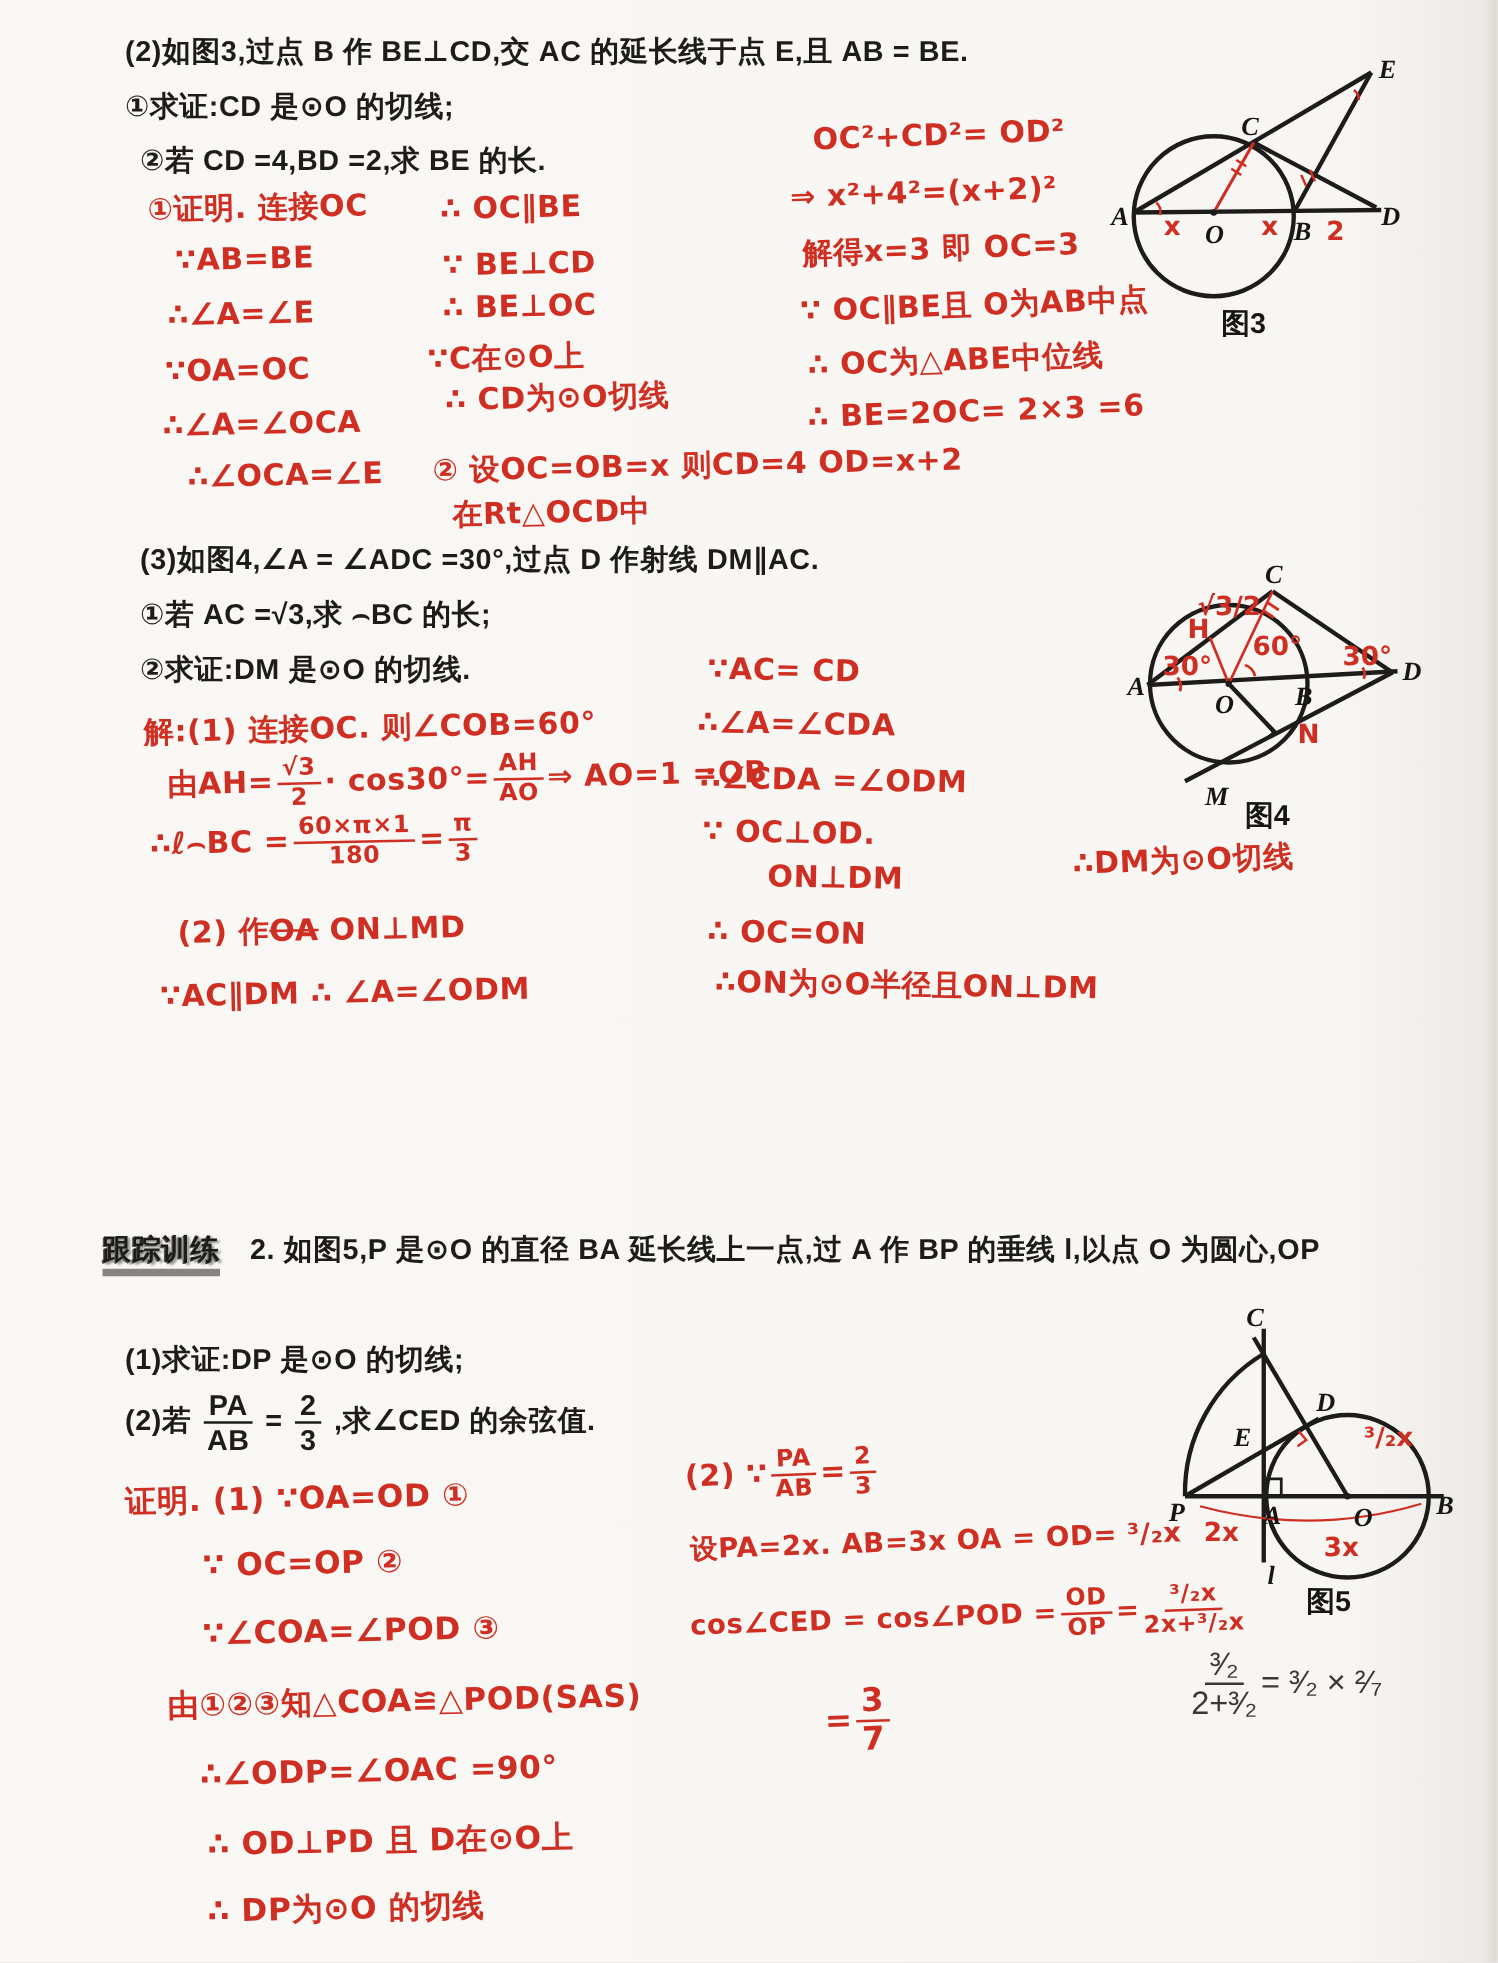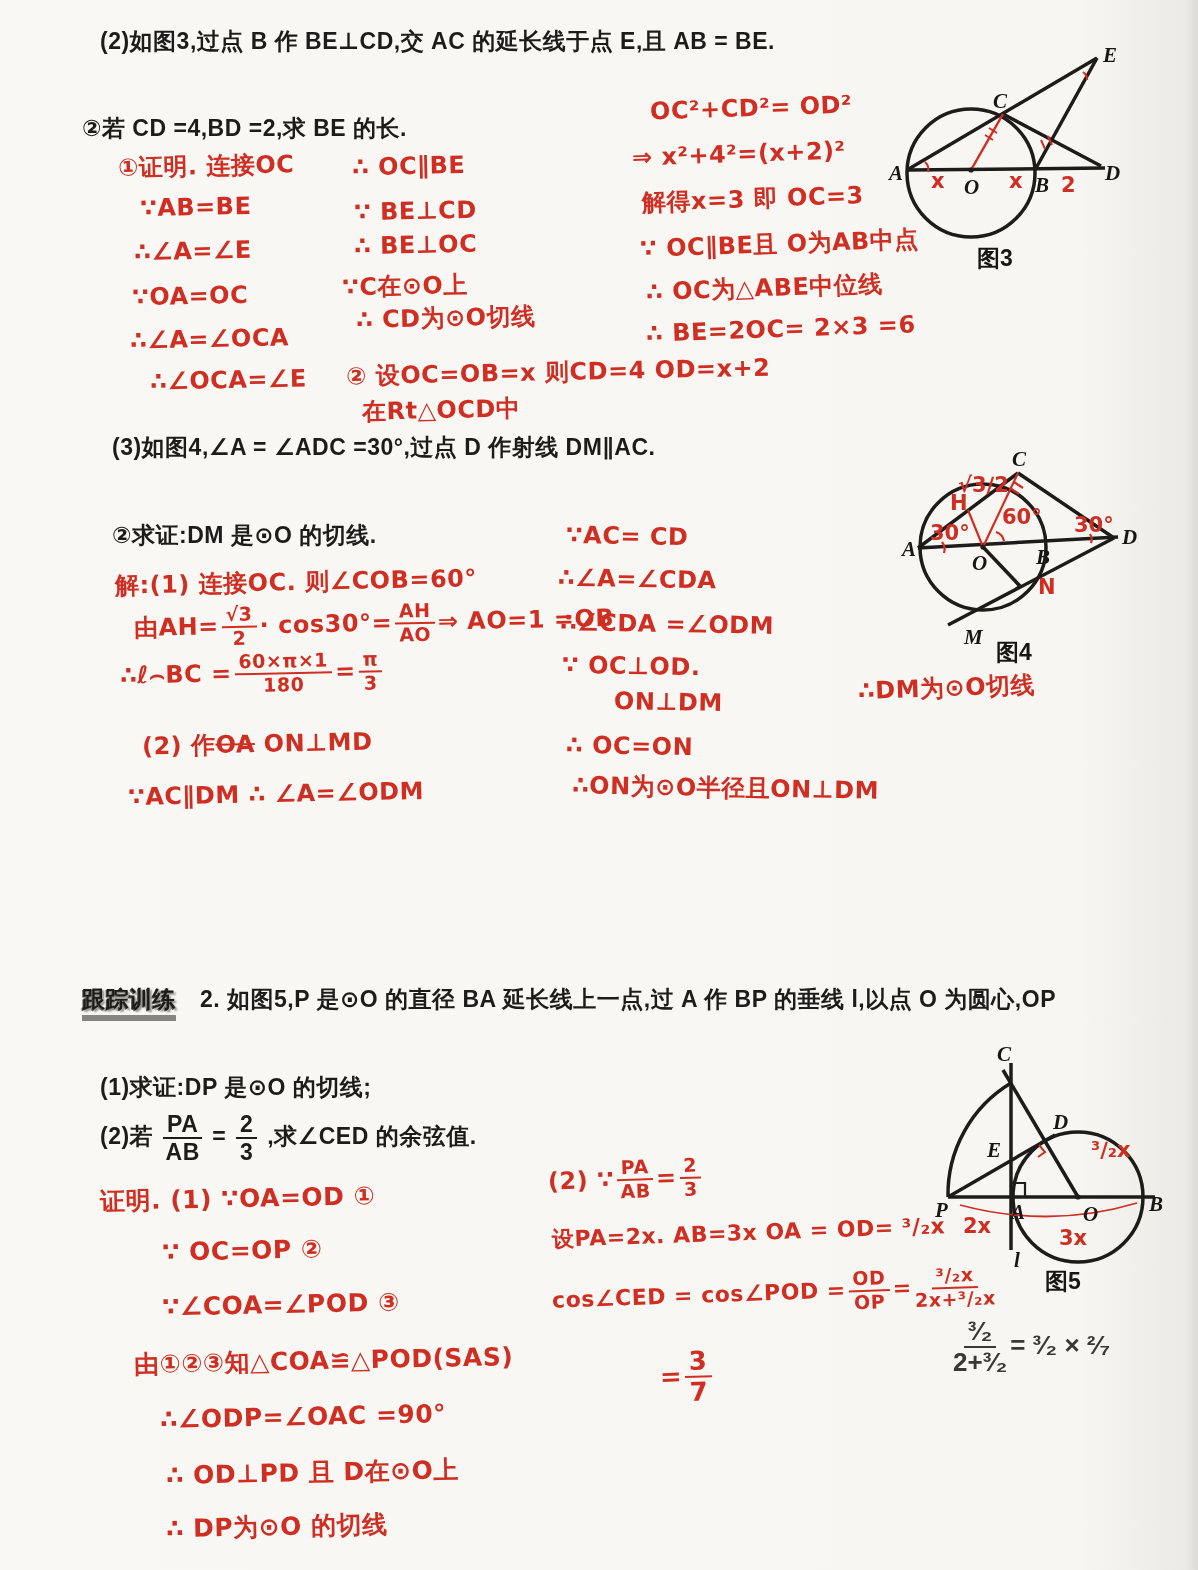--- a/index.html
+++ b/index.html
@@ -3,21 +3,21 @@
 <meta charset="utf-8">
 <style>
   html,body{margin:0;padding:0;background:#e9e7e3;}
   #page{position:relative;width:1198px;height:1570px;overflow:hidden;
     background:linear-gradient(90deg,#faf8f5 0%,#f8f6f2 90%,#eceae5 99%,#dddbd6 100%);
     font-family:"Liberation Sans","DejaVu Sans",sans-serif;}
   .abs{position:absolute;white-space:nowrap;}
   .print{font-weight:700;color:#1d1c1a;font-size:23px;letter-spacing:.5px;}
   .hw{color:#cf2f23;font-weight:600;font-size:24px;letter-spacing:.5px;
       font-family:"DejaVu Sans",sans-serif;}
-  .pencil{color:#3a3833;font-weight:700;font-size:24px;}
+  .pencil{color:#3a3833;font-weight:400;font-size:24px;}
   .r1{transform:rotate(-1.2deg);} .r2{transform:rotate(-2deg);} .r3{transform:rotate(1deg);}
   .frac{display:inline-flex;flex-direction:column;align-items:center;vertical-align:middle;
         line-height:1.05;margin:0 3px;}
   .frac .num{border-bottom:2px solid currentColor;padding:0 4px 1px;}
   .frac .den{padding-top:1px;}
   .frac.small{font-size:19px;}
   .strike{text-decoration:line-through;}
   .tipbox{border:2.5px dashed #26251f;outline:1.5px dashed #26251f;outline-offset:3px;
     width:1012px;padding:14px 20px 12px;font-weight:700;color:#1d1c1a;font-size:22.5px;
     line-height:40px;text-align:justify;white-space:normal;letter-spacing:1px;}
@@ -27,21 +27,22 @@
     fill:#171614;font-size:21px;}
   svg text.cap{font-style:normal;font-family:"Liberation Sans",sans-serif;font-size:23px;}
   svg text.red{fill:#cf2f23;font-style:normal;font-family:"DejaVu Sans",sans-serif;font-weight:600;}
 </style>
 </head>
 <body>
 
 <div id="page">
 
   <div class="abs print" style="left:100px;top:26px">(2)如图3,过点 B 作 BE⊥CD,交 AC 的延长线于点 E,且 AB = BE.</div>
-  <div class="abs print" style="left:82px;top:113px">②若 CD =4,BD =2,求 BE 的长.</div>
+  <div class="abs print" style="left:100px;top:70px">①求证:CD 是⊙O 的切线;</div>
+  <div class="abs print" style="left:112px;top:113px">②若 CD =4,BD =2,求 BE 的长.</div>
 
   <div class="abs hw r1" style="left:118px;top:150px">①证明. 连接OC</div>
   <div class="abs hw r1" style="left:140px;top:193px">∵AB=BE</div>
   <div class="abs hw r1" style="left:134px;top:237px">∴∠A=∠E</div>
   <div class="abs hw r1" style="left:132px;top:282px">∵OA=OC</div>
   <div class="abs hw r1" style="left:130px;top:325px">∴∠A=∠OCA</div>
   <div class="abs hw r1" style="left:150px;top:366px">∴∠OCA=∠E</div>
 
   <div class="abs hw r1" style="left:352px;top:152px">∴ OC∥BE</div>
   <div class="abs hw r1" style="left:354px;top:197px">∵ BE⊥CD</div>
@@ -80,20 +81,21 @@
     <text x="240" y="152">D</text>
     <text x="128" y="80">C</text>
     <text x="238" y="34">E</text>
     <text class="red" x="66" y="160" font-size="18">x</text>
     <text class="red" x="144" y="160" font-size="18">x</text>
     <text class="red" x="196" y="164" font-size="20">2</text>
     <text class="cap" x="112" y="238">图3</text>
   </svg>
 
   <div class="abs print" style="left:112px;top:432px">(3)如图4,∠A = ∠ADC =30°,过点 D 作射线 DM∥AC.</div>
+  <div class="abs print" style="left:112px;top:476px">①若 AC =√3,求 ⌢BC 的长;</div>
   <div class="abs print" style="left:112px;top:520px">②求证:DM 是⊙O 的切线.</div>
 
   <div class="abs hw r1" style="left:115px;top:566px">解:(1) 连接OC.  则∠COB=60°</div>
   <div class="abs hw r1" style="left:134px;top:602px">
     <span>由AH=</span><span class="frac small">
         <span class="num">√3</span>
         <span class="den">2</span>
       </span><span>·  cos30°=</span><span class="frac small">
         <span class="num">AH</span>
         <span class="den">AO</span>

